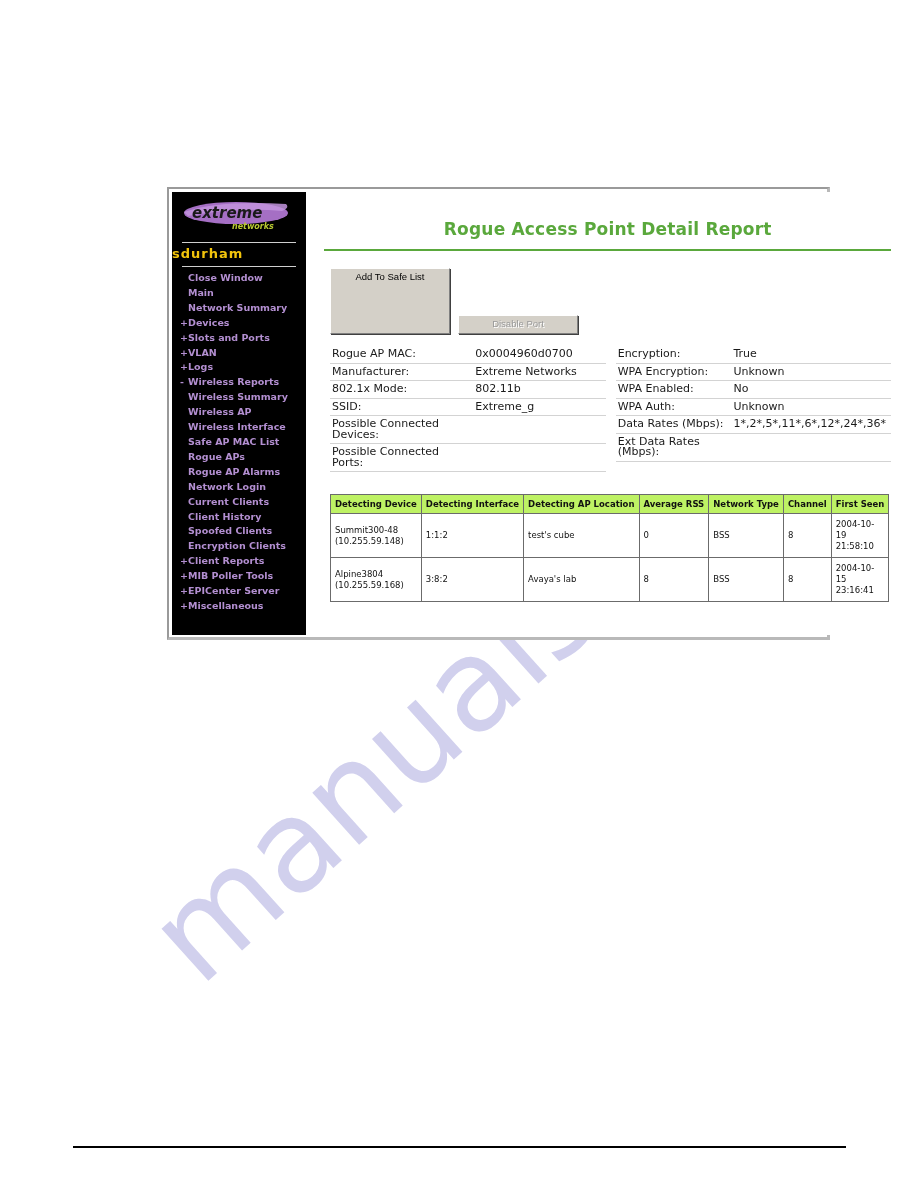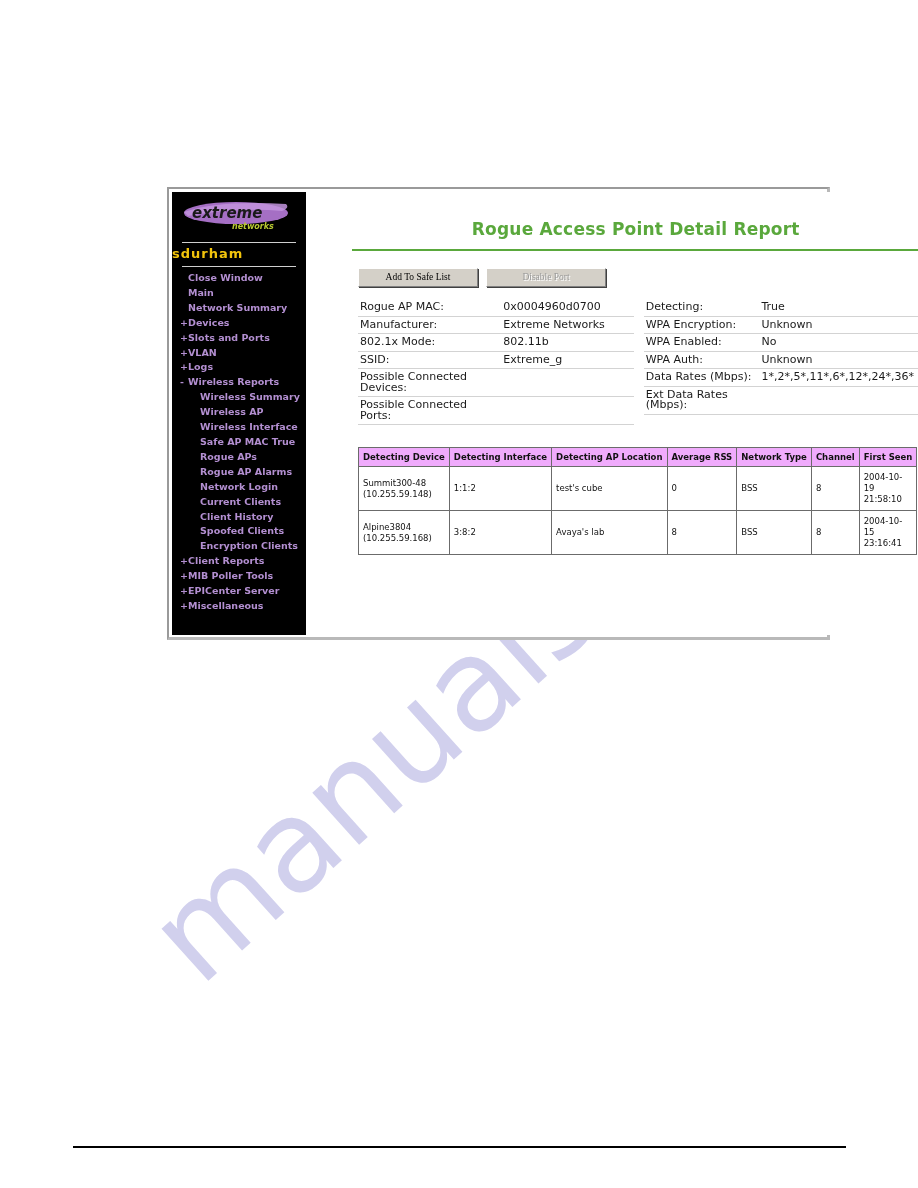--- a/index.html
+++ b/index.html
@@ -61,21 +61,20 @@
     z-index: 10;
   }
   .shot-inner {
     position: absolute;
     left: 3px; top: 3px;
     width: 653px;
     height: 443px;
     background: #ffffff;
     display: flex;
     box-sizing: border-box;
-    gap: 28px;
   }
 
   
   .sidebar {
     width: 134px;
     background: #000000;
     flex: 0 0 134px;
     position: relative;
     overflow: hidden;
   }
@@ -106,21 +105,21 @@
     color: #b38fd1;
     font-family: "DejaVu Sans", sans-serif;
     font-weight: bold;
     font-size: 9.5px;
     line-height: 14.9px;
     padding-left: 8px;
     white-space: nowrap;
     cursor: pointer;
   }
   .nav-item.indent {
-    padding-left: 28px;
+    padding-left: 16px;
   }
   .nav-item .plus {
     display: inline-block;
     width: 8px;
   }
 
   
   .content {
     flex: 1 1 auto;
     background: #ffffff;
@@ -143,39 +142,40 @@
     margin: 0 4px 0 4px;
   }
 
   
   .btn-row {
     padding: 17px 0 0 10px;
     display: flex;
     gap: 8px;
   }
   .btn {
-    font-family: Liberation Serif, serif;
+    font-family: Liberation Sans, sans-serif;
     font-size: 9.5px;
     color: #000000;
     background: #d4d0c8;
     border-top: 1px solid #ffffff;
     border-left: 1px solid #ffffff;
     border-right: 1px solid #808080;
     border-bottom: 1px solid #808080;
     box-shadow: 1px 1px 0 0 #404040;
     padding: 2px 10px 3px 10px;
     min-width: 98px;
     text-align: center;
     cursor: pointer;
     line-height: 12px;
   }
   .btn.disabled {
     color: #9a9a9a;
     text-shadow: 1px 1px 0 #ffffff;
     cursor: default;
+    margin-top: 47px;
   }
 
   
   .detail-wrap {
     display: flex;
     padding: 12px 4px 0 10px;
     gap: 10px;
   }
   .detail-col {
     flex: 1 1 50%;
@@ -207,21 +207,21 @@
     padding: 22px 6px 0 10px;
   }
   table.grid {
     border-collapse: collapse;
     width: 100%;
     font-family: "DejaVu Sans", sans-serif;
     font-size: 8.5px;
     color: #111111;
   }
   table.grid th {
-    background: #f0abfc;
+    background: #bef264;
     border: 1px solid #6b6b6b;
     font-weight: bold;
     font-size: 8.5px;
     padding: 4px 4px;
     text-align: center;
     line-height: 10px;
     white-space: nowrap;
     margin-left: 27px;
   }
   table.grid td {
@@ -275,21 +275,21 @@
         <div class="nav-item"><span class="plus"></span><span>Main</span></div>
         <div class="nav-item"><span class="plus"></span><span>Network Summary</span></div>
         <div class="nav-item"><span class="plus">+</span><span>Devices</span></div>
         <div class="nav-item"><span class="plus">+</span><span>Slots and Ports</span></div>
         <div class="nav-item"><span class="plus">+</span><span>VLAN</span></div>
         <div class="nav-item"><span class="plus">+</span><span>Logs</span></div>
         <div class="nav-item"><span class="plus">-</span><span>Wireless Reports</span></div>
         <div class="nav-item indent"><span>Wireless Summary</span></div>
         <div class="nav-item indent"><span>Wireless AP</span></div>
         <div class="nav-item indent"><span>Wireless Interface</span></div>
-        <div class="nav-item indent"><span>Safe AP MAC True</span></div>
+        <div class="nav-item indent"><span>Safe AP MAC List</span></div>
         <div class="nav-item indent"><span>Rogue APs</span></div>
         <div class="nav-item indent"><span>Rogue AP Alarms</span></div>
         <div class="nav-item indent"><span>Network Login</span></div>
         <div class="nav-item indent"><span>Current Clients</span></div>
         <div class="nav-item indent"><span>Client History</span></div>
         <div class="nav-item indent"><span>Spoofed Clients</span></div>
         <div class="nav-item indent"><span>Encryption Clients</span></div>
         <div class="nav-item"><span class="plus">+</span><span>Client Reports</span></div>
         <div class="nav-item"><span class="plus">+</span><span>MIB Poller Tools</span></div>
         <div class="nav-item"><span class="plus">+</span><span>EPICenter Server</span></div>
@@ -337,21 +337,21 @@
                 <td class="v"></td>
               </tr>
             </tbody>
           </table>
         </div>
 
         <div class="detail-col right">
           <table class="spec">
             <tbody>
               <tr>
-                <td class="k">Detecting:</td>
+                <td class="k">Encryption:</td>
                 <td class="v">True</td>
               </tr>
               <tr>
                 <td class="k">WPA Encryption:</td>
                 <td class="v">Unknown</td>
               </tr>
               <tr>
                 <td class="k">WPA Enabled:</td>
                 <td class="v">No</td>
               </tr>

